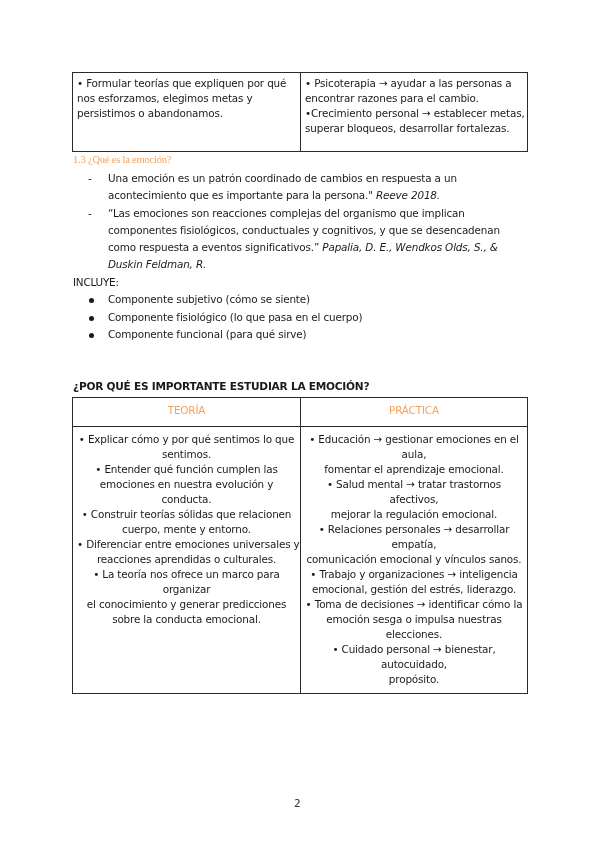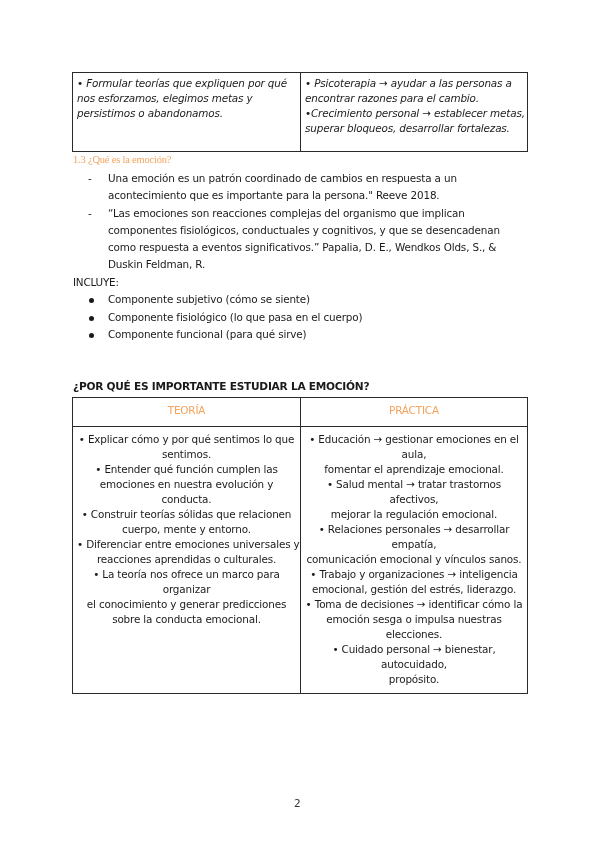--- a/index.html
+++ b/index.html
@@ -30,21 +30,20 @@
     vertical-align: top;
     font-size: 10.4px;
     line-height: 15px;
     padding: 3px 4px 4px 4px;
     letter-spacing: -0.15px;
   }
   .top-table {
     left: 72px;
     top: 72px;
     width: 455px;
-    font-style: italic;
   }
   .top-table td {
     height: 71px;
     line-height: 17.5px;
     padding-top: 5px;
   }
   .cell-line {
     display: block;
     white-space: nowrap;
   }
@@ -71,20 +70,21 @@
   .dash-item {
     position: relative;
     padding-left: 20px;
   }
   .dash-marker {
     position: absolute;
     left: 0;
     top: 0;
   }
   .cite {
+    font-style: italic;
   }
   .includes-label {
     position: absolute;
     left: 73px;
     top: 276px;
     font-size: 10.4px;
     letter-spacing: -0.2px;
   }
   .bullet-list {
     position: absolute;

